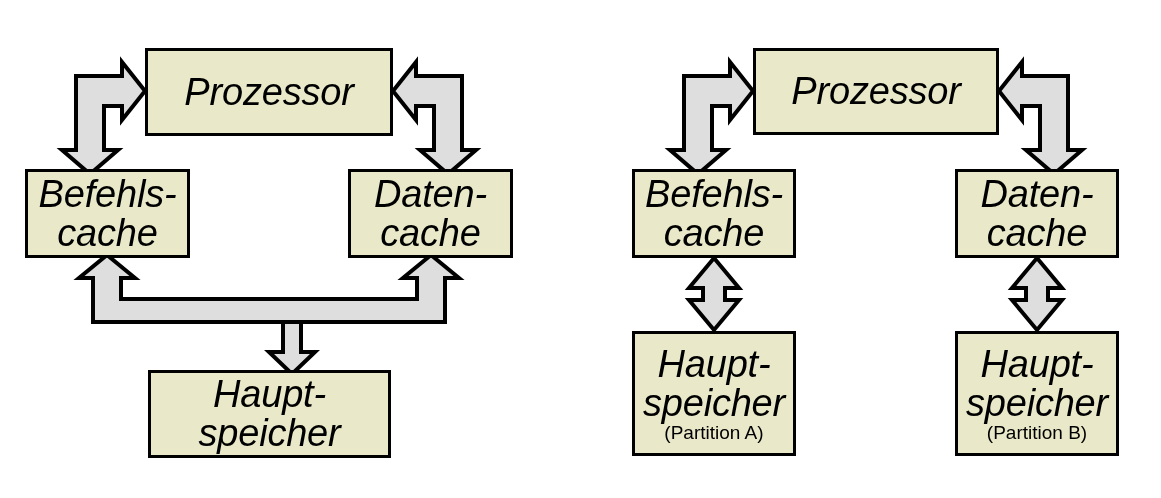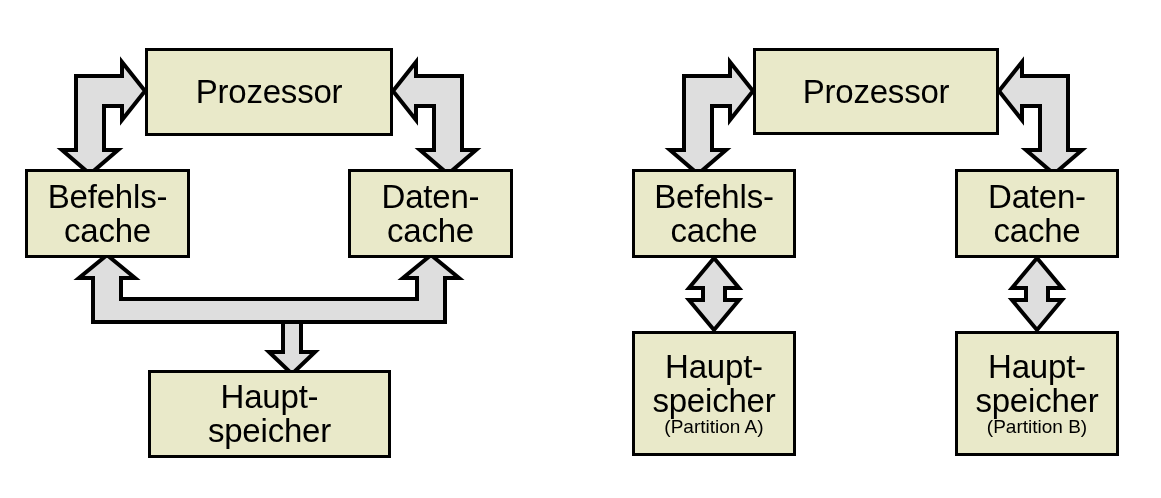--- a/index.html
+++ b/index.html
@@ -28,23 +28,24 @@
     border: 3px solid #000000;
     display: flex;
     flex-direction: column;
     align-items: center;
     justify-content: center;
     text-align: center;
     color: #000000;
     line-height: 1.02;
   }
   .box .main-label {
-    font-size: 33px;
+    font-size: 38px;
     letter-spacing: -0.2px;
     white-space: pre-line;
+    font-style: italic;
   }
   .box .sub-label {
     font-size: 19px;
   }
   
   #proc-left      { left: 145px; top: 48px;  width: 248px; height: 88px; }
   #icache-left    { left: 25px;  top: 169px; width: 165px; height: 89px; }
   #dcache-left    { left: 348px; top: 169px; width: 165px; height: 89px; }
   #mem-left       { left: 148px; top: 370px; width: 243px; height: 88px; }
   

